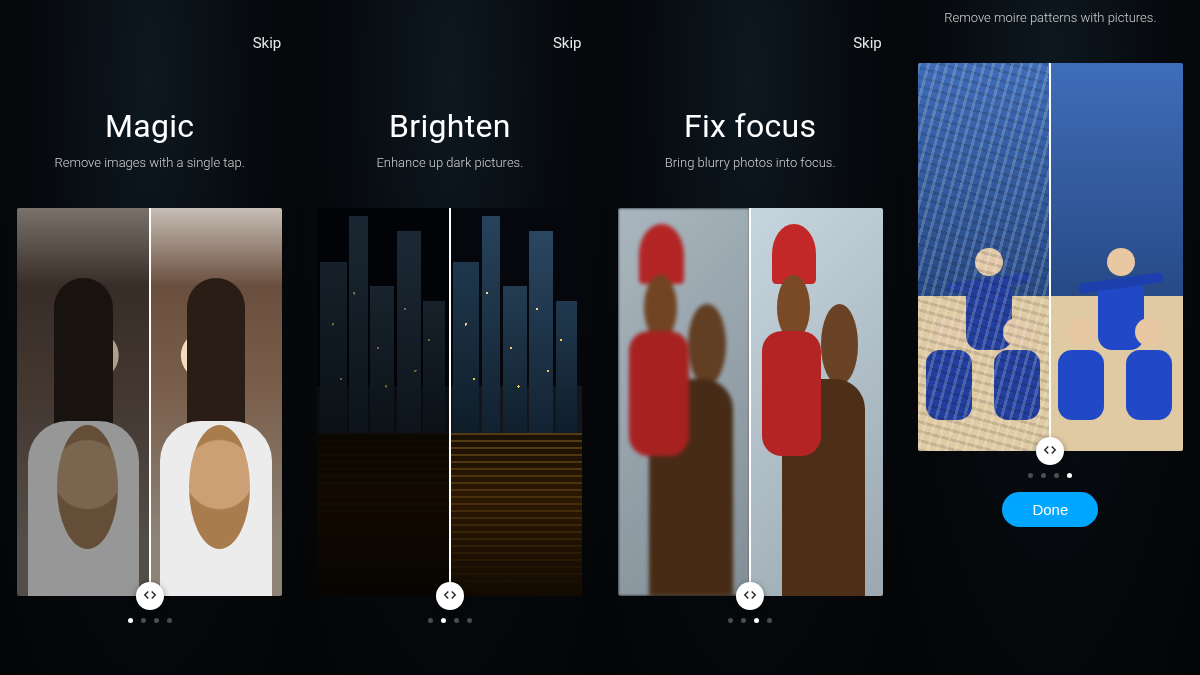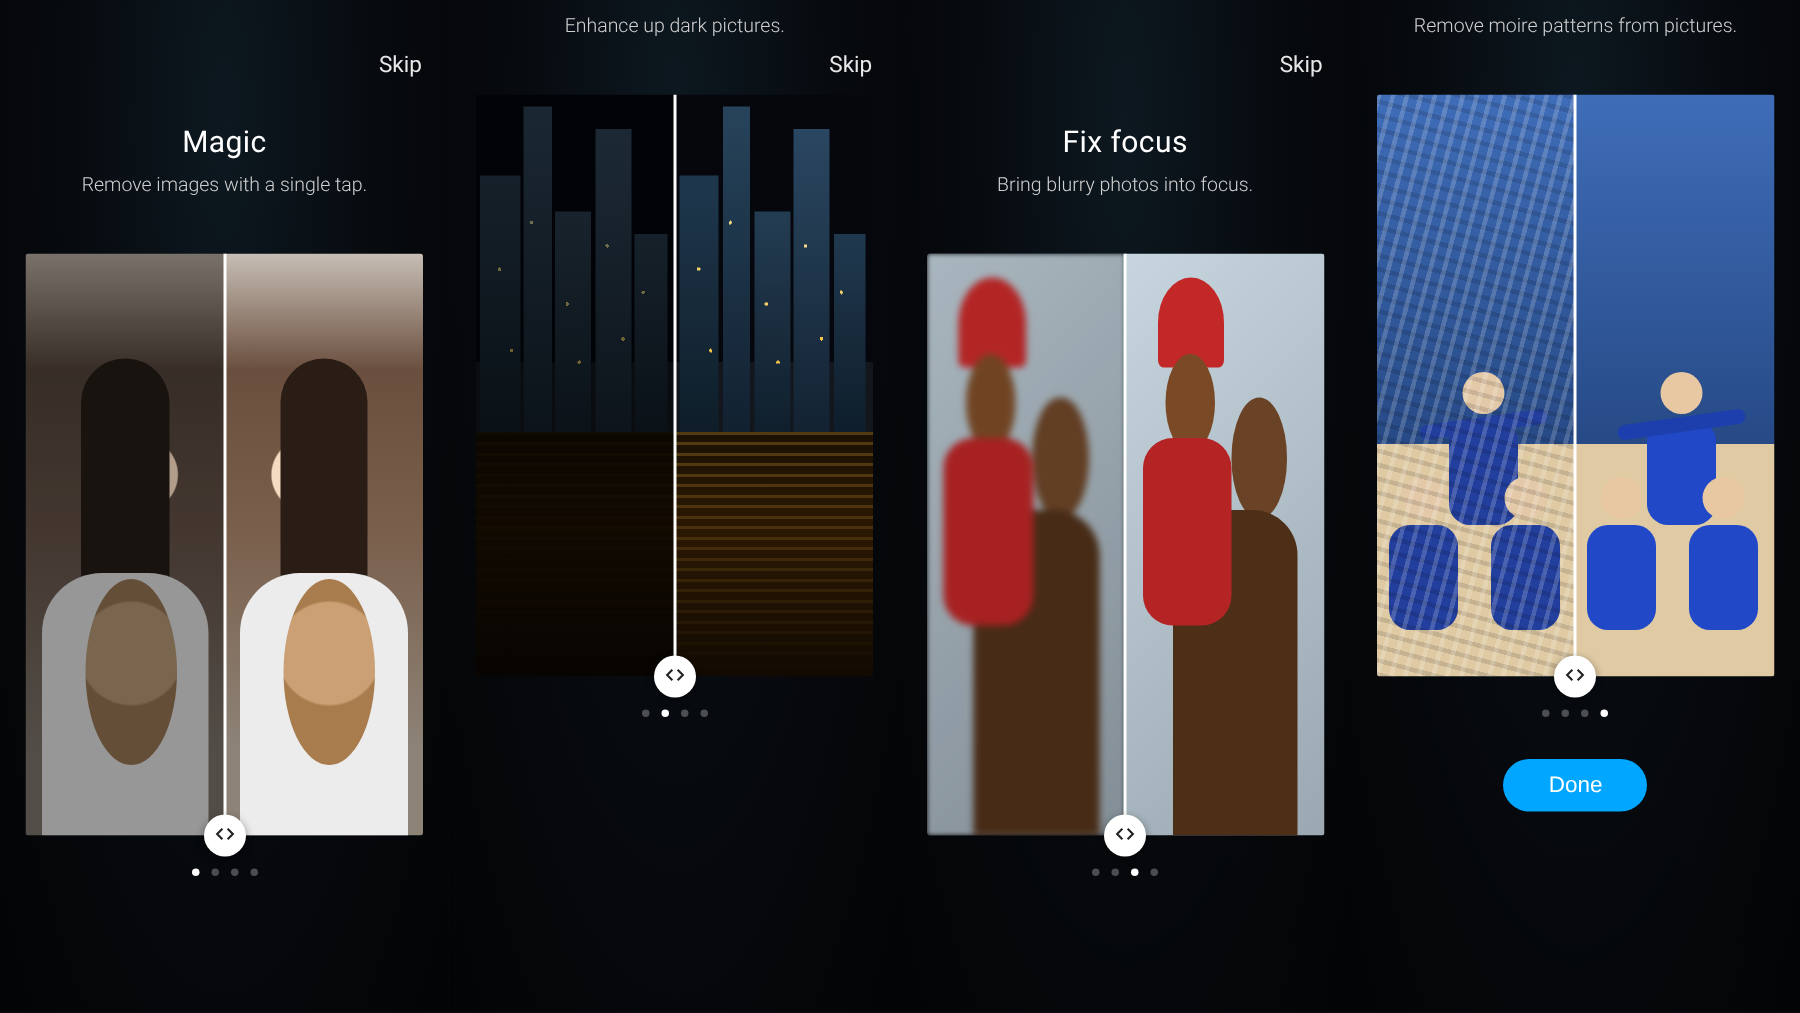--- a/index.html
+++ b/index.html
@@ -31,22 +31,22 @@
   .skip {
     position: absolute;
     top: 34px;
     right: 18px;
     font-size: 15px;
     color: #e8e8e8;
     cursor: pointer;
     font-weight: 400;
   }
   .title {
-    margin-top: 82px;
-    font-size: 20px;
+    margin-top: 107px;
+    font-size: 32px;
     font-weight: 400;
     color: #fff;
     letter-spacing: 0.3px;
   }
   .subtitle {
     margin-top: 10px;
     font-size: 13px;
     color: #d0d0d0;
     text-align: center;
     font-weight: 300;
@@ -107,21 +107,21 @@
   }
   .dot {
     width: 5px;
     height: 5px;
     border-radius: 50%;
     background: rgba(255,255,255,0.28);
   }
   .dot.on { background: #ffffff; }
 
   .done-btn {
-    margin-top: 28px;
+    margin-top: 14px;
     background: #00a6ff;
     color: #fff;
     font-size: 15px;
     padding: 9px 30px;
     border-radius: 22px;
     border: none;
     cursor: pointer;
     font-weight: 500;
   }
 
@@ -247,20 +247,21 @@
     <div class="dots">
       <span class="dot on"></span>
       <span class="dot"></span>
       <span class="dot"></span>
       <span class="dot"></span>
     </div>
   </section>
 
   <section class="panel">
     <span class="skip">Skip</span>
+    <h2 class="title">Brighten</h2>
     <p class="subtitle">Enhance up dark pictures.</p>
     <div class="compare-wrap">
       <div class="compare">
         <div class="half p2-l" title="dark city skyline at night">
           <div class="sky-b b1"></div>
             <div class="sky-b b2"></div>
             <div class="sky-b b3"></div>
             <div class="sky-b b4"></div>
             <div class="sky-b b5"></div>
           <div class="lights"></div>
@@ -334,21 +335,21 @@
     <div class="dots">
       <span class="dot"></span>
       <span class="dot"></span>
       <span class="dot on"></span>
       <span class="dot"></span>
     </div>
   </section>
 
   <section class="panel">
     <span class="skip"></span>
-    <p class="subtitle">Remove moire patterns from pictures.</p>
+    <p class="subtitle">Remove moire patterns with pictures.</p>
     <div class="compare-wrap">
       <div class="compare">
         <div class="half p4-l" title="soccer players celebrating with moire stripes">
           <div class="player pA">
               <div class="hd"></div>
               <div class="bd"></div>
             </div>
           <div class="player pB">
               <div class="hd"></div>
               <div class="bd"></div>

